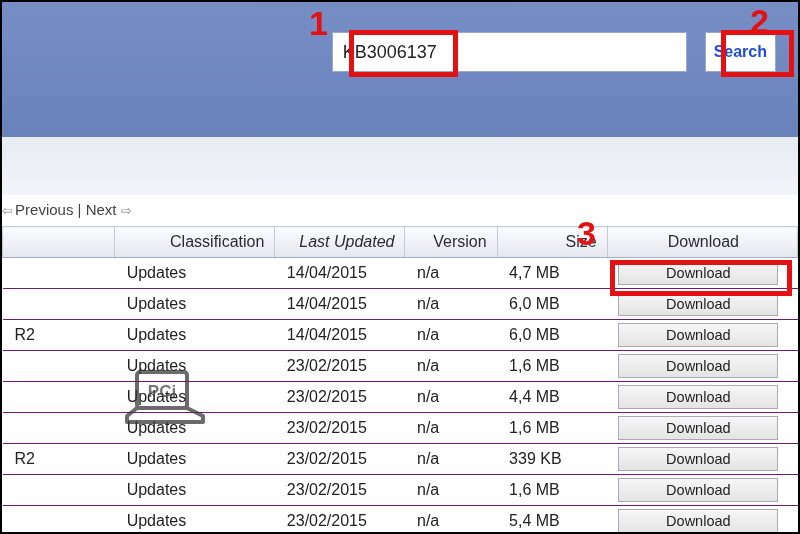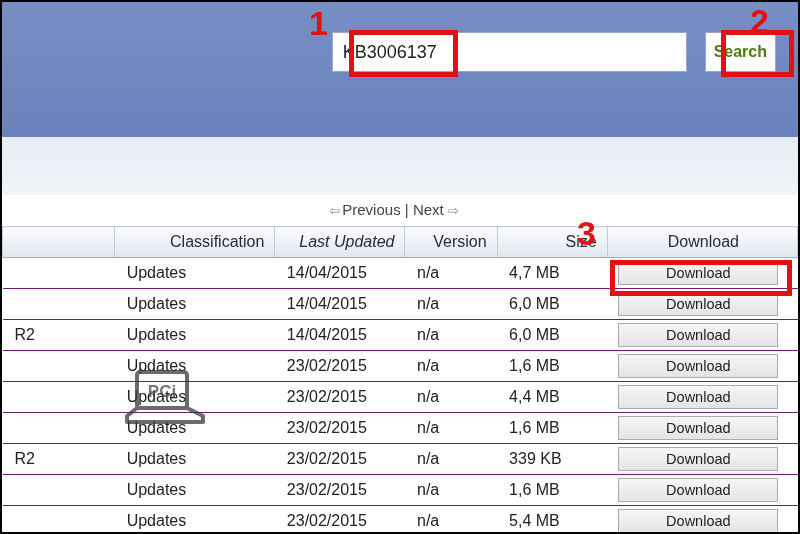--- a/index.html
+++ b/index.html
@@ -28,34 +28,34 @@
   border: 1px solid #97a8d3;
   padding: 4px 10px;
   font-size: 18px;
   background: #fff;
   color: #222;
   font-family: inherit;
 }
 .search-btn {
   background: #fff;
   border: 1px solid #97a8d3;
-  color: #4d7c0f;
+  color: #1d4ed8;
   font-weight: bold;
   font-size: 16px;
   padding: 0 8px;
   height: 40px;
   cursor: pointer;
   font-family: inherit;
 }
 .gap-area {
   height: 58px;
   background: linear-gradient(180deg, #e7ebf3 0%, #f2f4f9 100%);
 }
 .pager {
-  text-align: center;
+  text-align: left;
   padding: 6px 14px 8px 0;
   font-size: 15px;
   color: #444;
   background: #fff;
 }
 .pager .arrow {
   font-size: 13px;
   color: #888;
   letter-spacing: -2px;
 }

